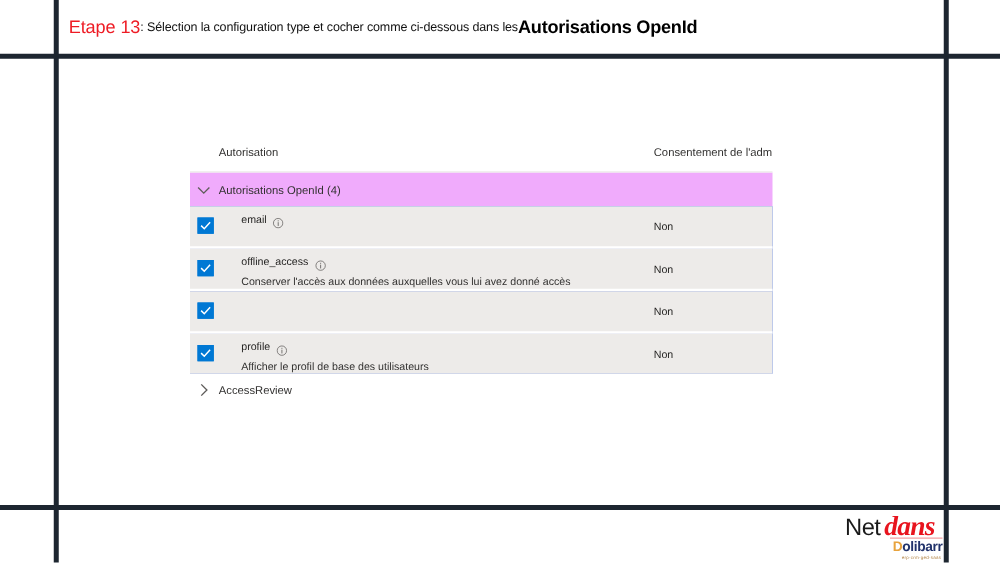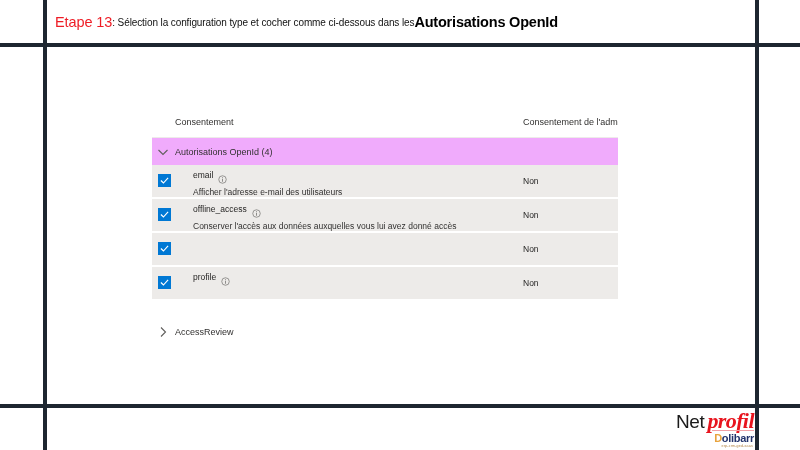--- a/index.html
+++ b/index.html
@@ -168,21 +168,21 @@
     font-size: 8.5px;
     color: #201f1e;
   }
 
   
   .collapsed-row {
     height: 26px;
     display: flex;
     align-items: center;
     padding-left: 3px;
-    margin-top: 20px;
+    margin-top: 0;
     background: #ffffff;
   }
 
   
   .logo {
     position: absolute;
     left: 676px;
     top: 406px;
     width: 78px;
     height: 44px;
@@ -250,21 +250,21 @@
 
 <div class="title-bar">
   <span class="title-step">Etape 13</span>
     <span class="title-text"> : Sélection la configuration type et cocher comme ci-dessous dans les </span>
     <span class="title-strong">Autorisations OpenId</span>
 </div>
 
 <div class="panel">
 
   <div class="grid-head">
-    <span class="col-perm">Consentement</span>
+    <span class="col-perm">Autorisation</span>
     <span class="col-consent">Consentement de l'adm</span>
   </div>
 
   <div class="group-row">
     <span class="chev">
       <svg width="12" height="12" viewBox="0 0 12 12" aria-hidden="true">
         <path d="M1.5 4 L6 8.5 L10.5 4" fill="none" stroke="#605e5c" stroke-width="1.1"></path>
       </svg>
     </span>
     <span class="group-label">Autorisations OpenId (4)</span>
@@ -282,21 +282,20 @@
         <span class="perm-name-line">
           <span class="perm-name">email</span>
           <span class="info-icon">
             <svg width="9" height="9" viewBox="0 0 12 12" aria-hidden="true">
               <circle cx="6" cy="6" r="5" fill="none" stroke="#605e5c" stroke-width="0.8"></circle>
               <rect x="5.6" y="5" width="0.9" height="4" fill="#605e5c"></rect>
               <rect x="5.6" y="3" width="0.9" height="1.1" fill="#605e5c"></rect>
             </svg>
           </span>
         </span>
-        <span class="perm-desc">Afficher l'adresse e-mail des utilisateurs</span>
       </span>
       <span class="perm-consent">Non</span>
     </div>
 
     <div class="perm-row">
       <span class="checkbox">
         <svg width="9" height="9" viewBox="0 0 10 10" aria-hidden="true">
           <path d="M1 5 L3.8 7.8 L9 2" fill="none" stroke="#ffffff" stroke-width="1.3"></path>
         </svg>
       </span>
@@ -335,38 +334,39 @@
         <span class="perm-name-line">
           <span class="perm-name">profile</span>
           <span class="info-icon">
             <svg width="9" height="9" viewBox="0 0 12 12" aria-hidden="true">
               <circle cx="6" cy="6" r="5" fill="none" stroke="#605e5c" stroke-width="0.8"></circle>
               <rect x="5.6" y="5" width="0.9" height="4" fill="#605e5c"></rect>
               <rect x="5.6" y="3" width="0.9" height="1.1" fill="#605e5c"></rect>
             </svg>
           </span>
         </span>
+        <span class="perm-desc">Afficher le profil de base des utilisateurs</span>
       </span>
       <span class="perm-consent">Non</span>
     </div>
 
   </div>
 
   <div class="collapsed-row">
     <span class="chev">
       <svg width="12" height="12" viewBox="0 0 12 12" aria-hidden="true">
         <path d="M4 1.5 L8.5 6 L4 10.5" fill="none" stroke="#605e5c" stroke-width="1.1"></path>
       </svg>
     </span>
     <span class="group-label">AccessReview</span>
   </div>
 
 </div>
 
 <div class="logo">
   <div class="logo-row1">
     <span class="logo-net">Net</span>
-    <span class="logo-logic">profil</span>
+    <span class="logo-logic">dans</span>
   </div>
   <div class="logo-underline"></div>
   <div class="logo-doli"><span class="accent">D</span><span>olibarr</span></div>
   <div class="logo-tag">erp-crm-ged-saas</div>
 </div>
 
 </body></html>

